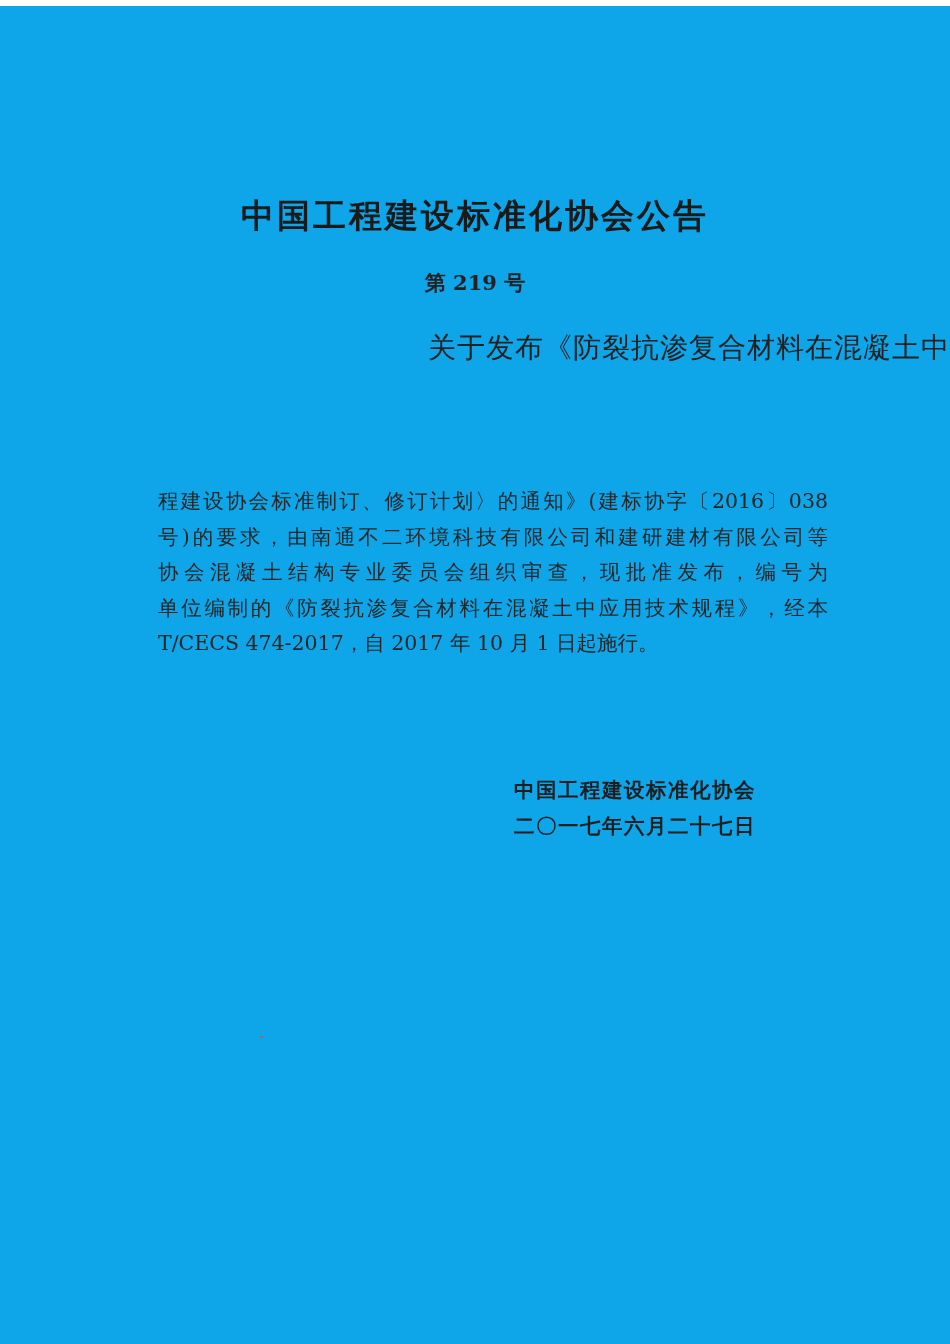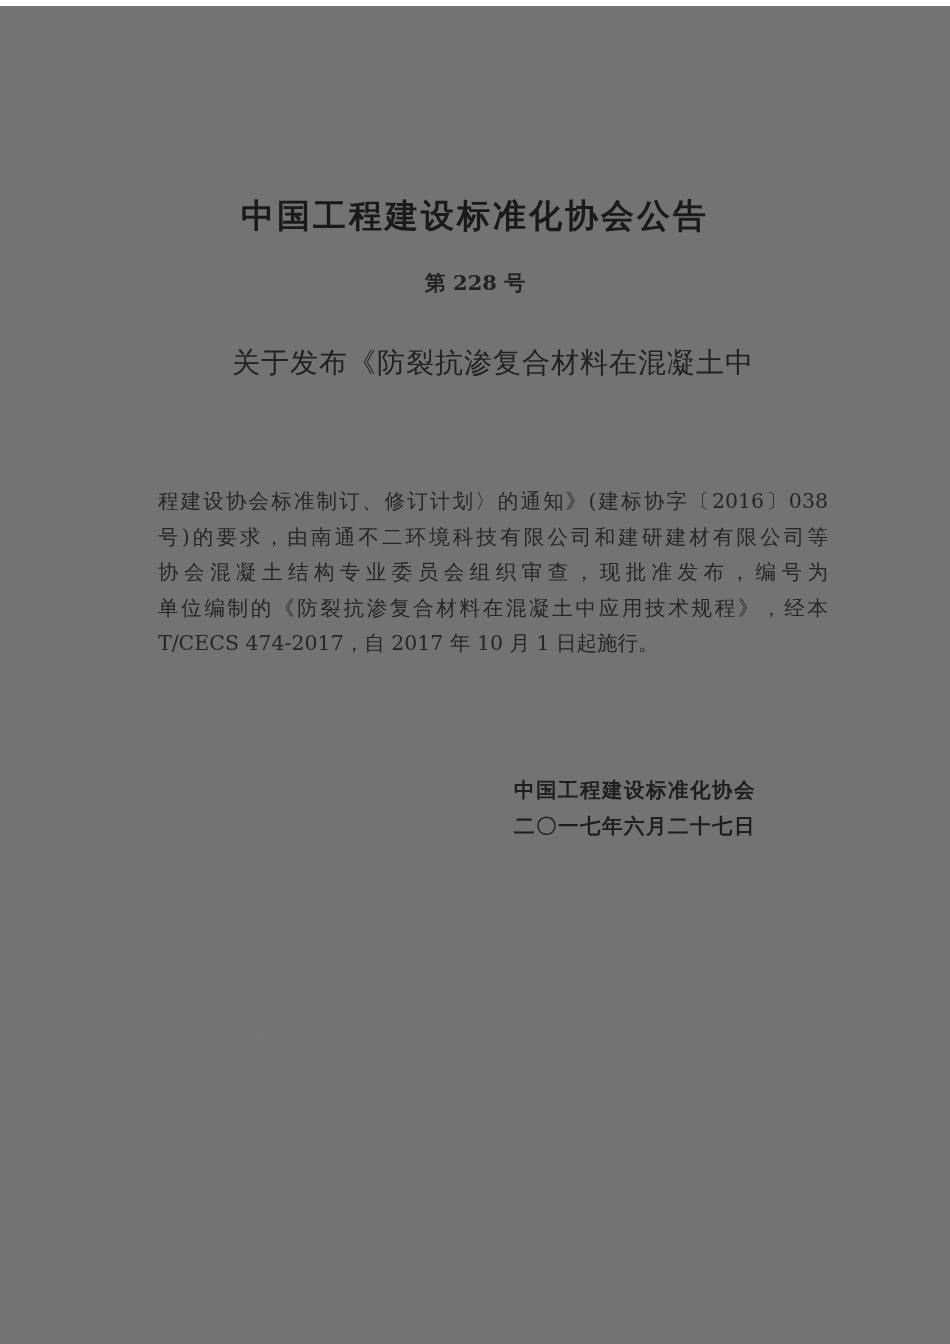--- a/index.html
+++ b/index.html
@@ -13,21 +13,21 @@
       position: relative;
       overflow: hidden;
       font-family: "DejaVu Serif", "Liberation Serif", serif;
       color: #1e1e1e;
     }
     .page {
       position: absolute;
       left: 0; top: 6px;
       width: 950px;
       height: 1338px;
-      background: #737373;
+      background: #0ea5e9;
     }
     .title {
       position: absolute;
       left: 0; right: 0;
       top: 186px;
       text-align: center;
       font-family: "DejaVu Sans", "Liberation Sans", sans-serif;
       font-weight: bold;
       font-size: 33px;
       letter-spacing: 3px;
@@ -41,22 +41,22 @@
       text-align: center;
       font-family: "DejaVu Serif", "Liberation Serif", serif;
       font-weight: bold;
       font-size: 21px;
       line-height: 30px;
       color: #222;
     }
     .subtitle {
       position: absolute;
       left: 0; right: 0;
-      top: 334px;
-      text-align: center;
+      top: 319px;
+      text-align: right;
       font-family: "DejaVu Serif", "Liberation Serif", serif;
       font-size: 28px;
       line-height: 46px;
       letter-spacing: 1px;
       color: #222;
       padding-left: 36px;
     }
     .subtitle div { display: block; }
     .body-text {
       position: absolute;
@@ -96,21 +96,21 @@
       background: #777;
     }
   </style>
 </head>
 <body>
 
 <div class="page">
 
   <div class="title">中国工程建设标准化协会公告</div>
 
-  <div class="number">第 228 号</div>
+  <div class="number">第 219 号</div>
 
   <div class="subtitle">
     <div>关于发布《防裂抗渗复合材料在混凝土中</div>
   </div>
 
   <div class="body-text">
     <span class="line">程建设协会标准制订、修订计划〉的通知》(建标协字〔2016〕038</span>
     <span class="line">号)的要求，由南通不二环境科技有限公司和建研建材有限公司等</span>
     <span class="line">协会混凝土结构专业委员会组织审查，现批准发布，编号为</span>
     <span class="line">单位编制的《防裂抗渗复合材料在混凝土中应用技术规程》，经本</span>

